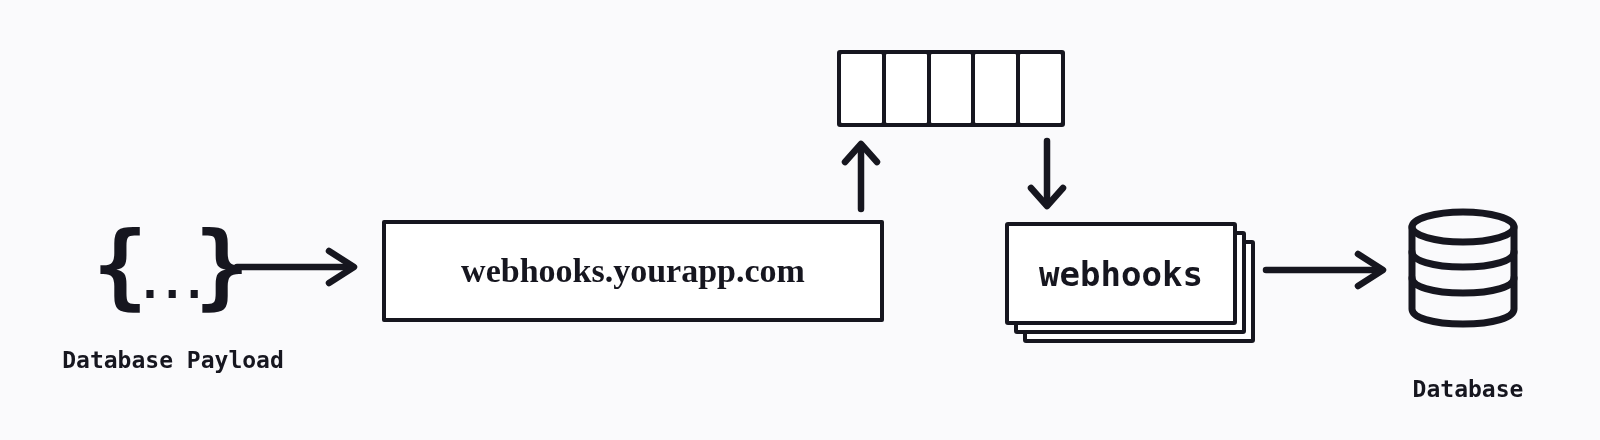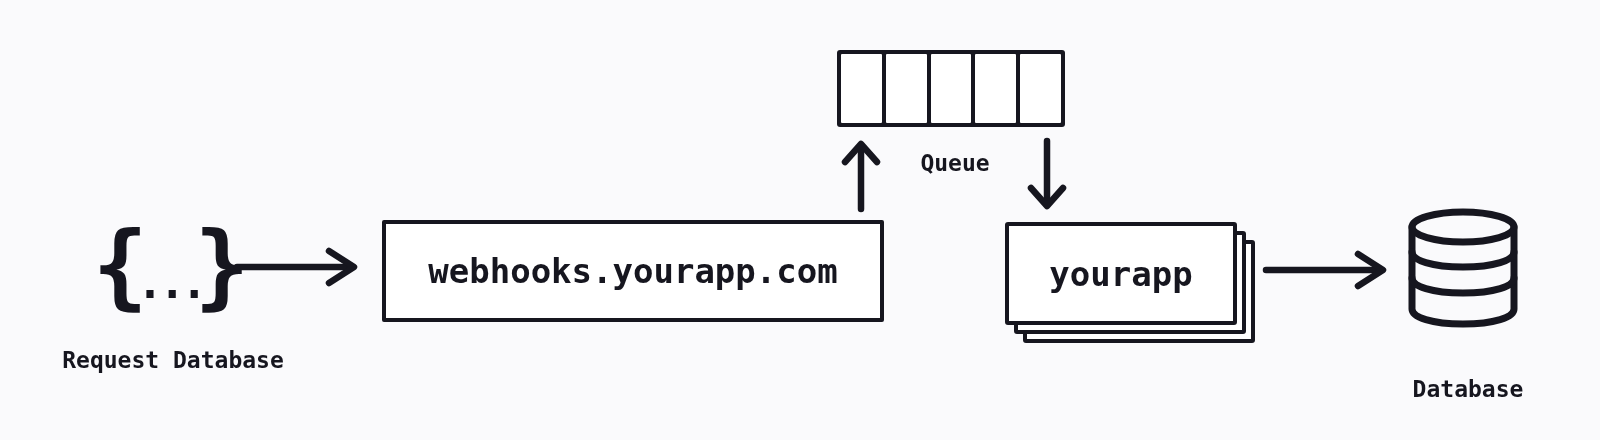--- a/index.html
+++ b/index.html
@@ -44,21 +44,21 @@
   .db-label      { left: 1398px; top: 354px; width: 140px; margin-top: 22px; }
 
   
   .node-box {
     background: var(--node_fill);
     border: 4px solid var(--ink);
     border-radius: 2px;
     display: flex; align-items: center; justify-content: center;
   }
   .node-text { font-size: 34px; font-weight: 700; color: var(--ink); white-space: nowrap; }
-  .webhook-box { left: 382px; top: 220px; width: 502px; height: 102px; }
+  .webhook-box { left: 382px; top: 220px; width: 502px; height: 102px; font-family: Liberation Serif, serif; }
 
   
   .queue {
     left: 837px; top: 50px; width: 228px; height: 77px;
     background: var(--ink);
     border-radius: 3px;
     display: flex; gap: 4px; padding: 4px;
   }
   .queue-cell { flex: 1; background: var(--node_fill); border-radius: 1px; }
 
@@ -85,21 +85,21 @@
 </head>
 <body>
 
 <div class="canvas">
 
   <div class="abs payload-icon">
     <span class="brace">{</span>
     <span class="dots">...</span>
     <span class="brace">}</span>
   </div>
-  <div class="abs label payload-label">Request Database</div>
+  <div class="abs label payload-label">Database Payload</div>
 
   <svg class="abs stroke-icon arrow-h1" width="130" height="42" viewBox="0 0 130 42" fill="none">
     <line x1="4" y1="21" x2="118" y2="21" stroke="currentColor" stroke-width="6.5" stroke-linecap="round"></line>
     <polyline points="96,5 121,21 96,37" stroke="currentColor" stroke-width="6.5" fill="none" stroke-linecap="round" stroke-linejoin="round"></polyline>
   </svg>
 
   <div class="abs node-box webhook-box">
     <span class="node-text">webhooks.yourapp.com</span>
   </div>
 
@@ -108,32 +108,31 @@
     <polyline points="7,25 23,7 39,25" stroke="currentColor" stroke-width="6.5" fill="none" stroke-linecap="round" stroke-linejoin="round"></polyline>
   </svg>
 
   <div class="abs queue" id="queue-cells">
       <div class="queue-cell"></div>
       <div class="queue-cell"></div>
       <div class="queue-cell"></div>
       <div class="queue-cell"></div>
       <div class="queue-cell"></div>
     </div>
-  <div class="abs label queue-label">Queue</div>
 
   <svg class="abs stroke-icon arrow-dn" width="46" height="76" viewBox="0 0 46 76" fill="none">
     <line x1="23" y1="4" x2="23" y2="66" stroke="currentColor" stroke-width="6.5" stroke-linecap="round"></line>
     <polyline points="7,51 23,69 39,51" stroke="currentColor" stroke-width="6.5" fill="none" stroke-linecap="round" stroke-linejoin="round"></polyline>
   </svg>
 
   <div class="abs workers-stack">
     <div class="stack-layer layer-3"></div>
     <div class="stack-layer layer-2"></div>
     <div class="stack-layer layer-1">
-      <span class="node-text">yourapp</span>
+      <span class="node-text">webhooks</span>
     </div>
   </div>
 
   <svg class="abs stroke-icon arrow-h2" width="130" height="42" viewBox="0 0 130 42" fill="none">
     <line x1="4" y1="21" x2="118" y2="21" stroke="currentColor" stroke-width="6.5" stroke-linecap="round"></line>
     <polyline points="96,5 121,21 96,37" stroke="currentColor" stroke-width="6.5" fill="none" stroke-linecap="round" stroke-linejoin="round"></polyline>
   </svg>
 
   <svg class="abs stroke-icon db-icon" width="110" height="124" viewBox="0 0 110 124" fill="none">
     <ellipse cx="55" cy="19" rx="51" ry="15" stroke="currentColor" stroke-width="7"></ellipse>

